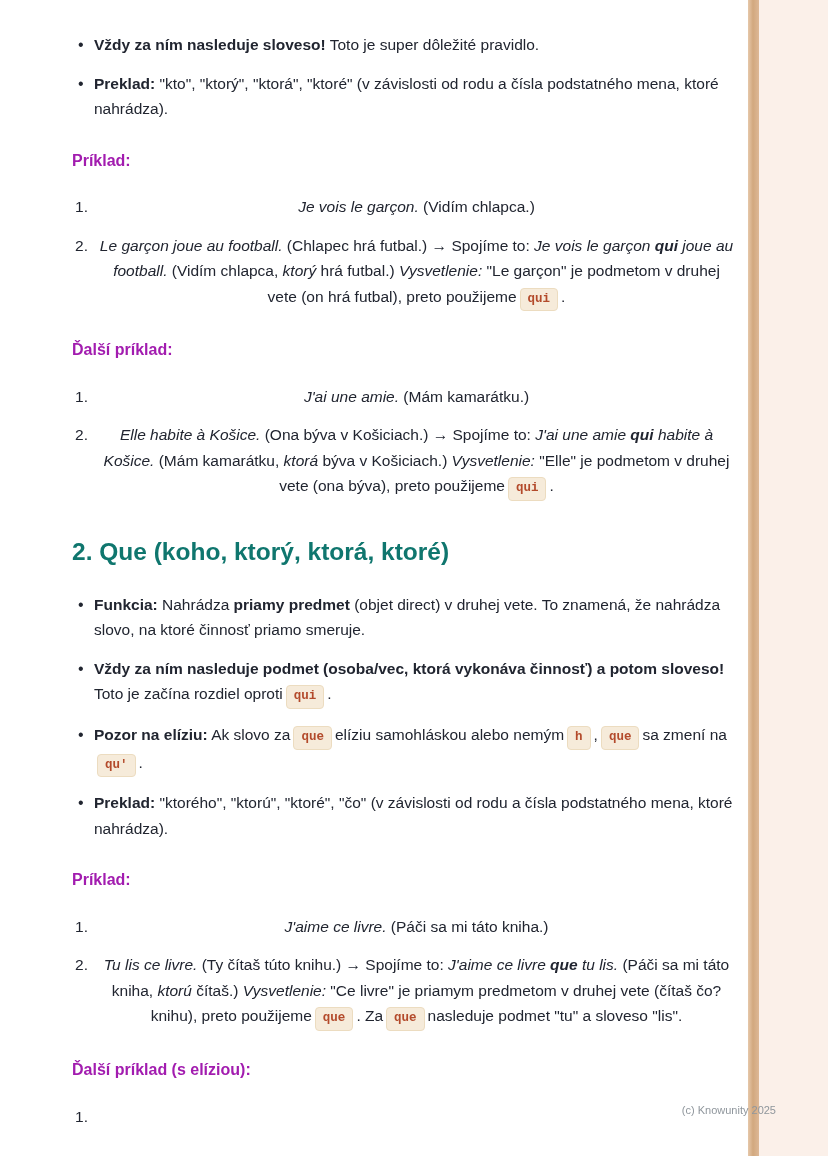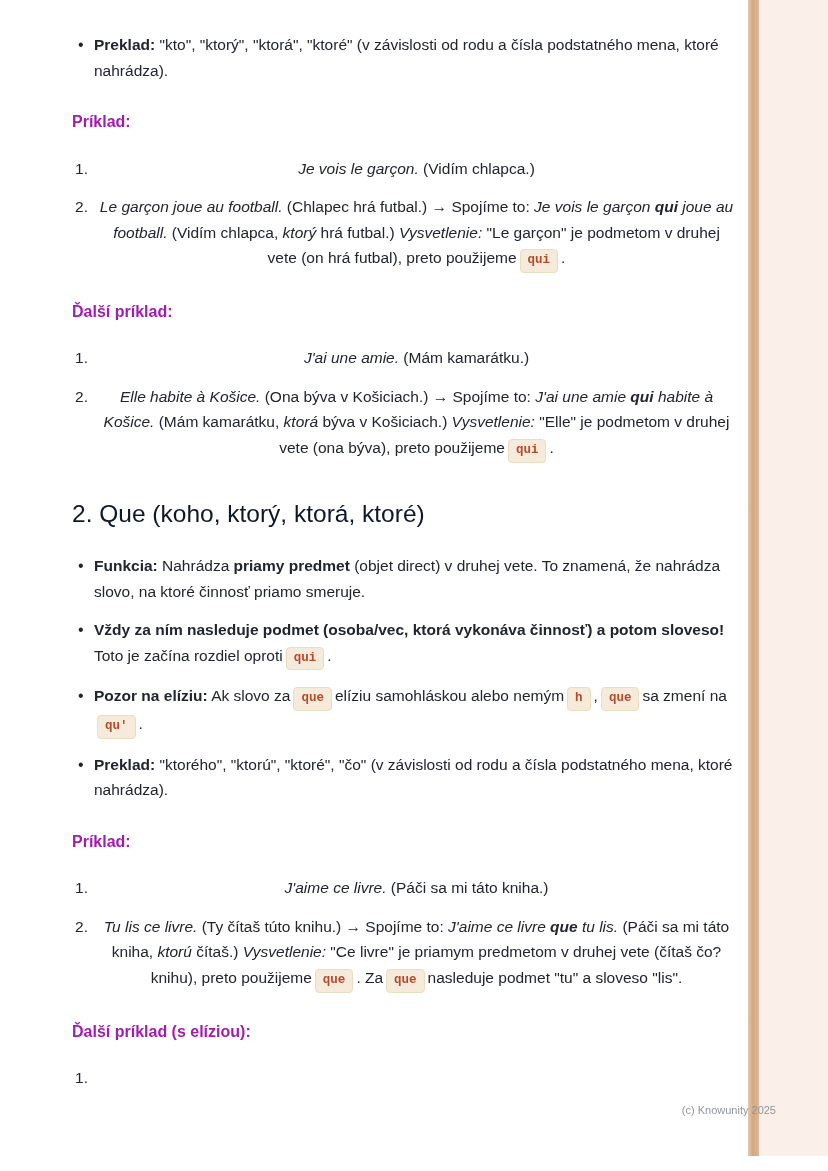--- a/index.html
+++ b/index.html
@@ -45,24 +45,24 @@
     content:counter(n) ".";
     position:absolute; left:3px; top:0;
     color:#212530;
   }
   .h4 {
     font-weight:700; font-size:16px;
     margin:26px 0 20px 0;
     color:#a21caf;
   }
   .h2 {
-    font-weight:400; font-size:24.5px;
+    font-weight:700; font-size:24.5px;
     line-height:1.25;
     margin:36px 0 24px 0;
-    color:#0f172a;
+    color:#0f766e;
   }
   .b  { font-weight:700; }
   .i  { font-style:italic; }
   .bi { font-weight:700; font-style:italic; }
   code.code {
     display:inline-block;
     font-family:"Liberation Mono","DejaVu Sans Mono",monospace;
     font-size:12.5px; font-weight:700;
     line-height:1.25;
     color:#b34a2b;
@@ -82,20 +82,21 @@
 </style>
 </head>
 <body>
 
 <div class="side-bg"></div>
 <div class="page-edge"></div>
 
 <div class="content">
 
   <ul class="blist">
+    <li><span class="rich"><span class="b">Vždy za ním nasleduje sloveso!</span><span> Toto je super dôležité pravidlo.</span></span></li>
     <li><span class="rich"><span class="b">Preklad:</span><span> "kto", "ktorý", "ktorá", "ktoré" (v závislosti od rodu a čísla podstatného mena, ktoré nahrádza).</span></span></li>
   </ul>
 
   <p class="h4">Príklad:</p>
 
   <ol class="nlist">
     <li><span class="rich"><span class="i">Je vois le garçon.</span><span> (Vidím chlapca.)</span></span></li>
     <li><span class="rich"><span class="i">Le garçon joue au football.</span><span> (Chlapec hrá futbal.) → Spojíme to: </span><span class="i">Je vois le garçon </span><span class="bi">qui</span><span class="i"> joue au football.</span><span> (Vidím chlapca, </span><span class="i">ktorý</span><span> hrá futbal.) </span><span class="i">Vysvetlenie:</span><span> "Le garçon" je podmetom v druhej vete (on hrá futbal), preto použijeme</span><code class="code">qui</code><span>.</span></span></li>
   </ol>
 

